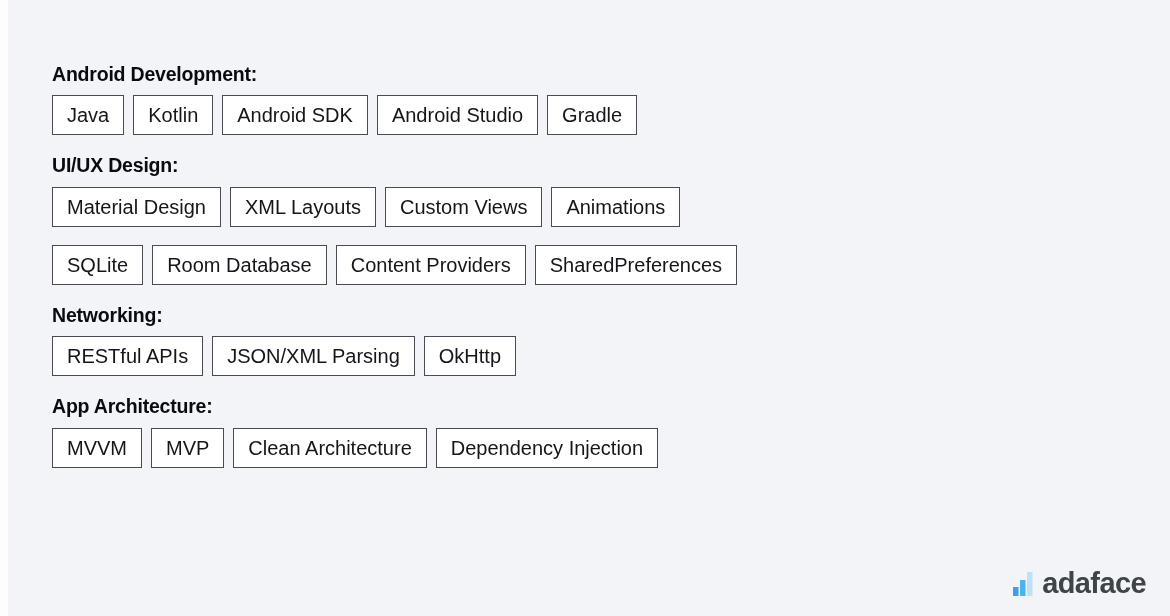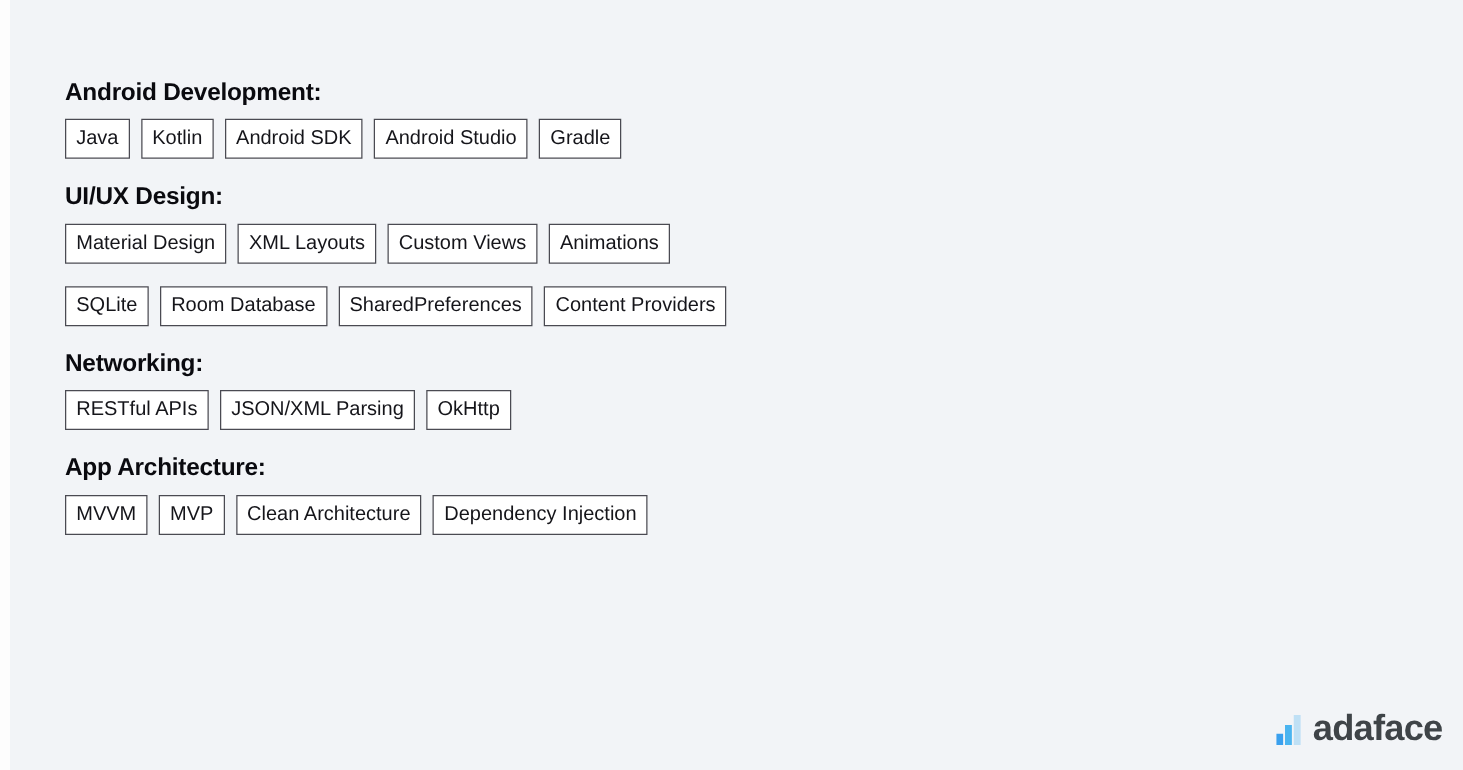--- a/index.html
+++ b/index.html
@@ -43,34 +43,34 @@
     display: flex;
     flex-wrap: wrap;
     align-items: flex-start;
     gap: 9px;
   }
   .chip {
     display: inline-flex;
     align-items: center;
     justify-content: center;
     box-sizing: border-box;
-    height: 32px;
-    padding: 0 8px;
+    height: 40px;
+    padding: 0 14px;
     background: #ffffff;
     border: 1px solid #4a4a52;
     border-radius: 0;
-    font-size: 16px;
+    font-size: 20px;
     color: #15151a;
     line-height: 1;
     white-space: nowrap;
   }
 
   #brand-logo {
     position: absolute;
-    right: 16px;
+    right: 24px;
     bottom: 18px;
     display: flex;
     align-items: center;
     gap: 9px;
   }
   .logo-mark {
     display: block;
   }
   .logo-word {
     font-size: 29px;
@@ -102,22 +102,22 @@
         <span class="chip">Material Design</span>
         <span class="chip">XML Layouts</span>
         <span class="chip">Custom Views</span>
         <span class="chip">Animations</span>
       </div>
     </div>
     <div class="skill-group">
       <div class="chip-row">
         <span class="chip">SQLite</span>
         <span class="chip">Room Database</span>
+        <span class="chip">Content Providers</span>
         <span class="chip">SharedPreferences</span>
-        <span class="chip">Content Providers</span>
       </div>
     </div>
     <div class="skill-group">
       <div class="group-heading">Networking:</div>
       <div class="chip-row">
         <span class="chip">RESTful APIs</span>
         <span class="chip">JSON/XML Parsing</span>
         <span class="chip">OkHttp</span>
       </div>
     </div>

